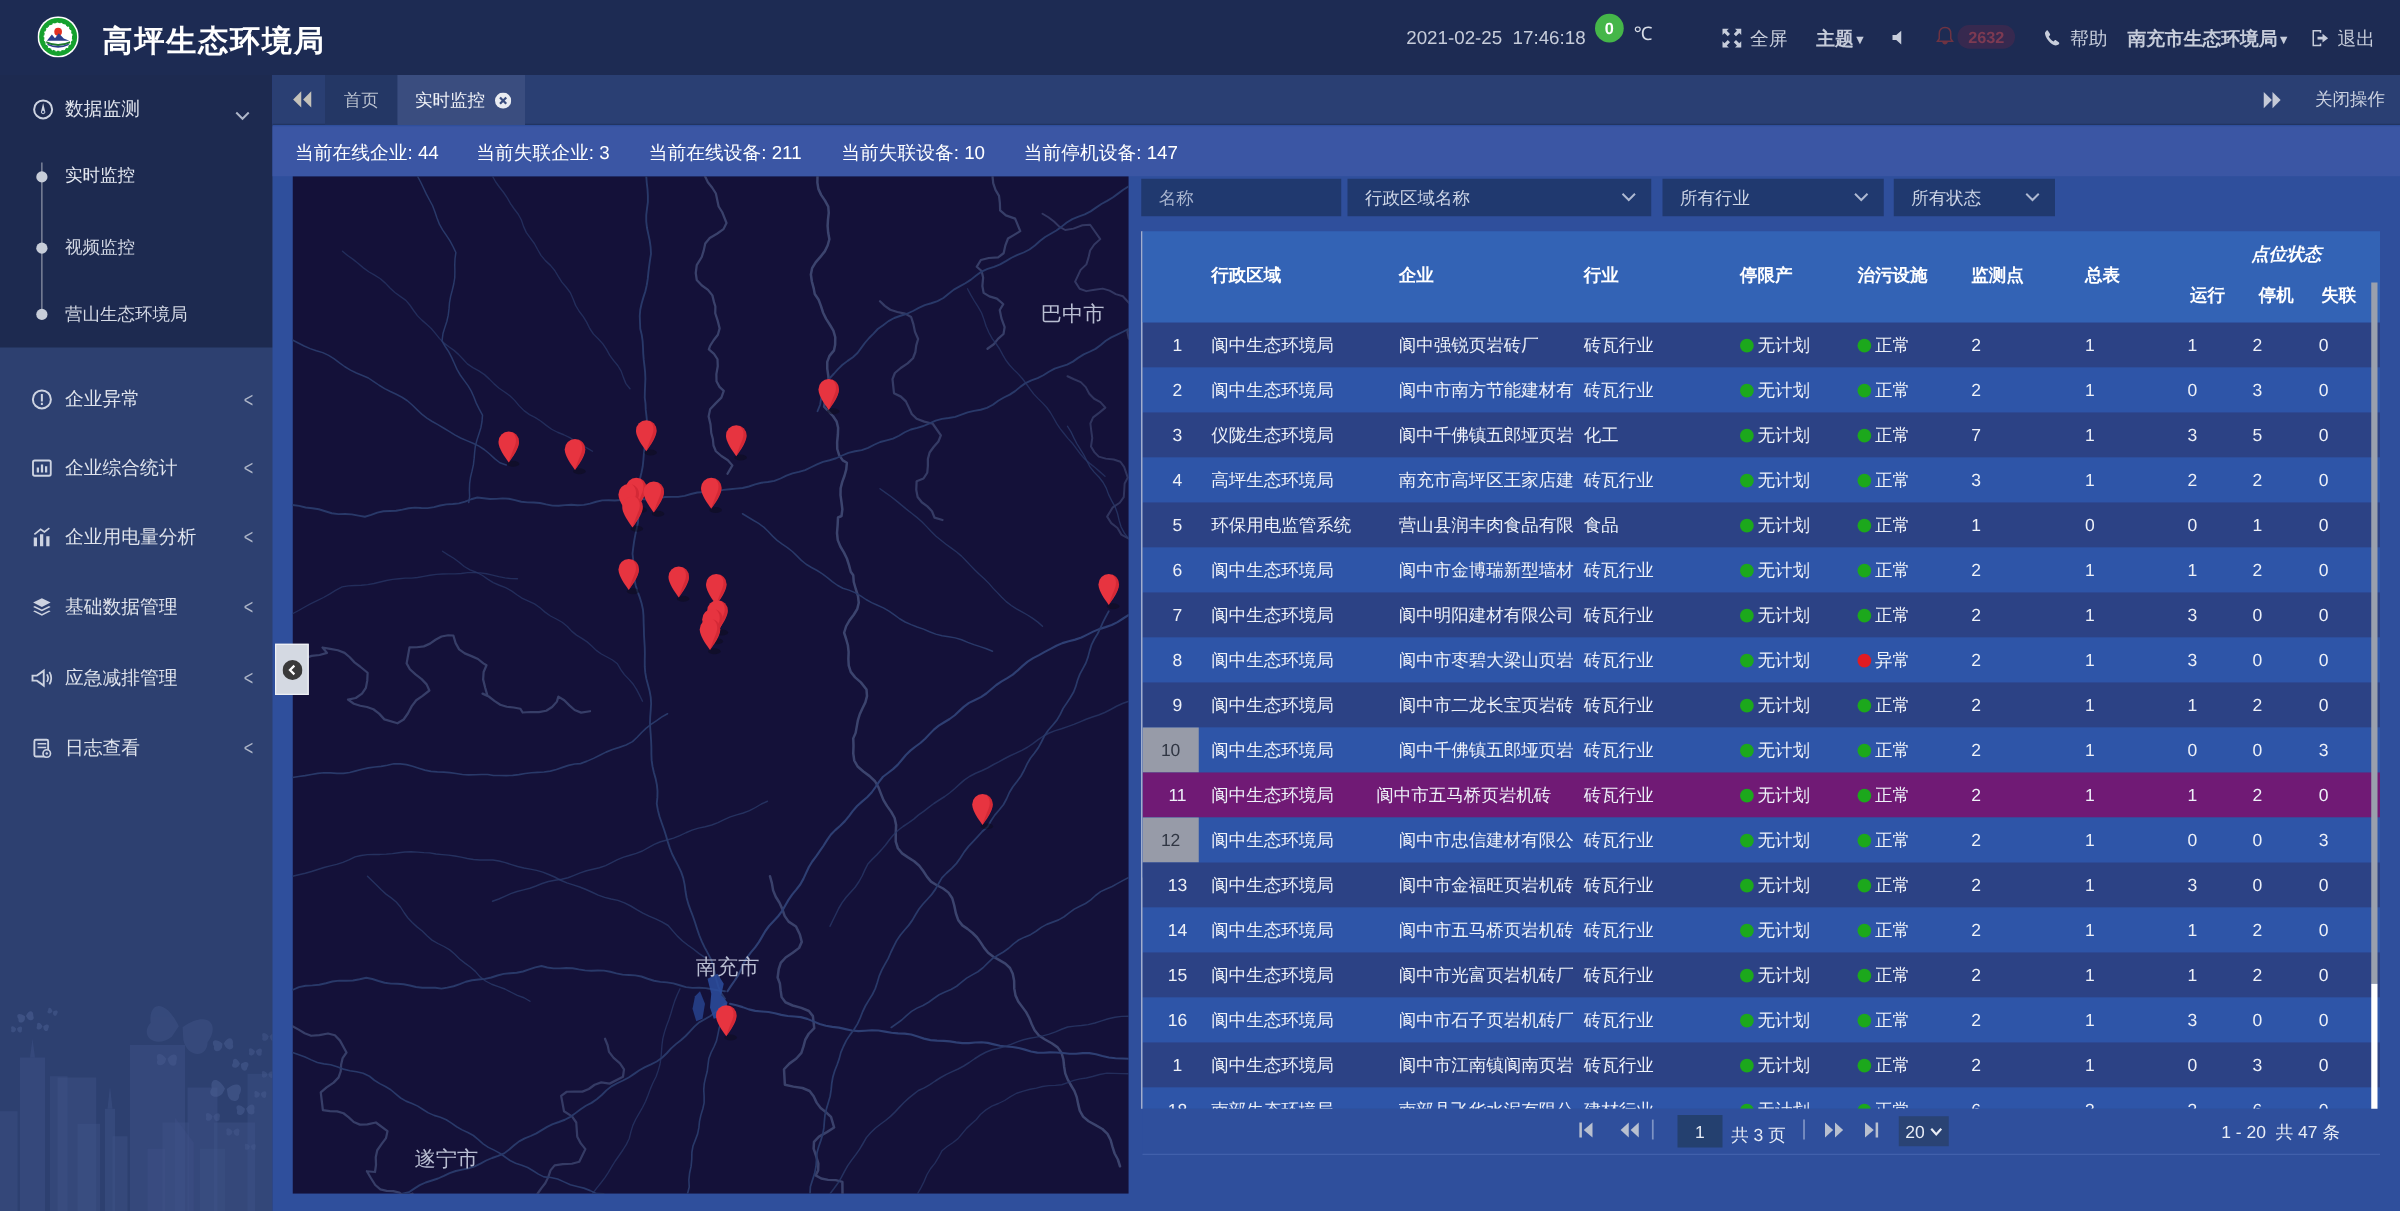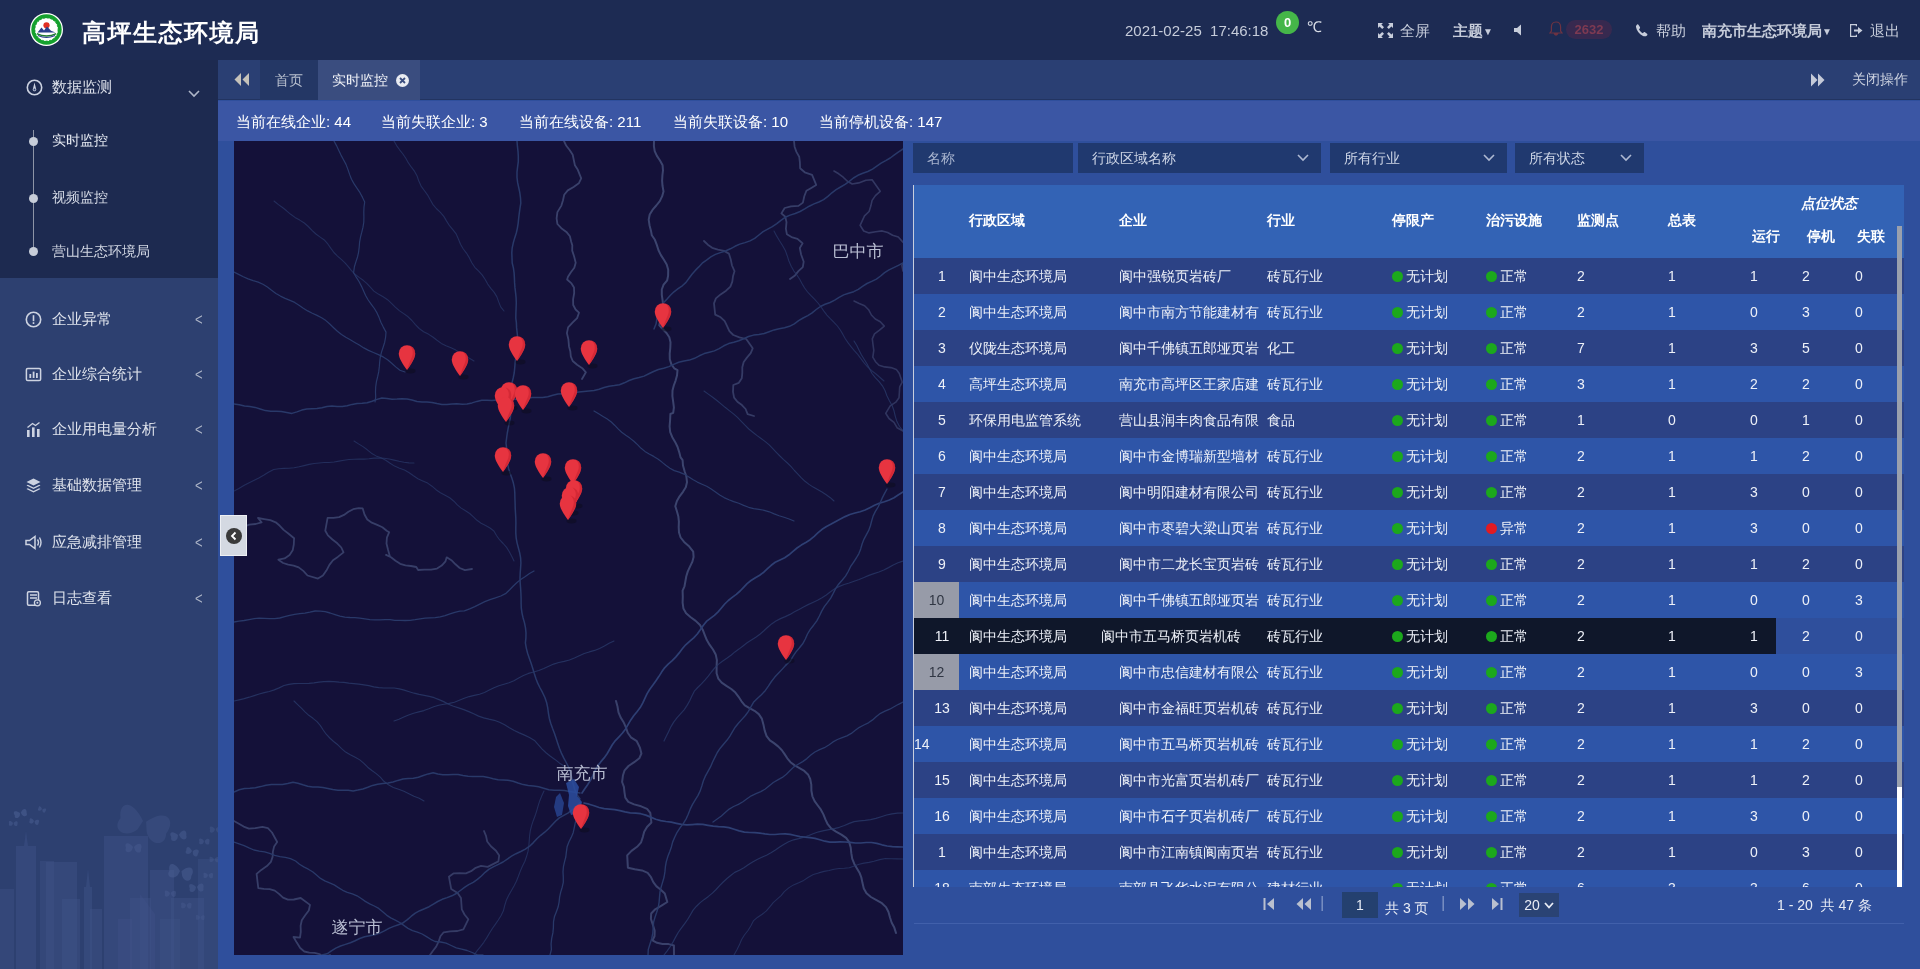--- a/index.html
+++ b/index.html
@@ -505,21 +505,21 @@
       <span style="position:absolute;left:205px;top:0;line-height:36px">阆中千佛镇五郎垭页岩</span>
       <span style="position:absolute;left:353px;top:0;line-height:36px">砖瓦行业</span>
       <span style="position:absolute;left:478px;top:0;line-height:36px"><i style="display:inline-block;width:11px;height:11px;border-radius:50%;background:#1ca81c;margin-right:3px;vertical-align:-1px"></i>无计划</span>
       <span style="position:absolute;left:572px;top:0;line-height:36px"><i style="display:inline-block;width:11px;height:11px;border-radius:50%;background:#1ca81c;margin-right:3px;vertical-align:-1px"></i>正常</span>
       <span style="position:absolute;left:663px;top:0;line-height:36px">2</span>
       <span style="position:absolute;left:754px;top:0;line-height:36px">1</span>
       <span style="position:absolute;left:820px;top:0;width:40px;text-align:center;line-height:36px">0</span>
       <span style="position:absolute;left:872px;top:0;width:40px;text-align:center;line-height:36px">0</span>
       <span style="position:absolute;left:925px;top:0;width:40px;text-align:center;line-height:36px">3</span>
     </div>
-    <div style="position:absolute;left:0;top:360px;width:862px;height:36px;background:#0f172a;color:#eef1f8">
+    <div style="position:absolute;left:0;top:360px;width:990px;height:36px;background:#701a75;color:#eef1f8">
       <span style="position:absolute;left:0;top:0;width:56px;height:36px;line-height:36px;text-align:center">11</span>
       <span style="position:absolute;left:55px;top:0;line-height:36px">阆中生态环境局</span>
       <span style="position:absolute;left:187px;top:0;line-height:36px">阆中市五马桥页岩机砖</span>
       <span style="position:absolute;left:353px;top:0;line-height:36px">砖瓦行业</span>
       <span style="position:absolute;left:478px;top:0;line-height:36px"><i style="display:inline-block;width:11px;height:11px;border-radius:50%;background:#1ca81c;margin-right:3px;vertical-align:-1px"></i>无计划</span>
       <span style="position:absolute;left:572px;top:0;line-height:36px"><i style="display:inline-block;width:11px;height:11px;border-radius:50%;background:#1ca81c;margin-right:3px;vertical-align:-1px"></i>正常</span>
       <span style="position:absolute;left:663px;top:0;line-height:36px">2</span>
       <span style="position:absolute;left:754px;top:0;line-height:36px">1</span>
       <span style="position:absolute;left:820px;top:0;width:40px;text-align:center;line-height:36px">1</span>
       <span style="position:absolute;left:872px;top:0;width:40px;text-align:center;line-height:36px">2</span>
@@ -545,21 +545,21 @@
       <span style="position:absolute;left:353px;top:0;line-height:36px">砖瓦行业</span>
       <span style="position:absolute;left:478px;top:0;line-height:36px"><i style="display:inline-block;width:11px;height:11px;border-radius:50%;background:#1ca81c;margin-right:3px;vertical-align:-1px"></i>无计划</span>
       <span style="position:absolute;left:572px;top:0;line-height:36px"><i style="display:inline-block;width:11px;height:11px;border-radius:50%;background:#1ca81c;margin-right:3px;vertical-align:-1px"></i>正常</span>
       <span style="position:absolute;left:663px;top:0;line-height:36px">2</span>
       <span style="position:absolute;left:754px;top:0;line-height:36px">1</span>
       <span style="position:absolute;left:820px;top:0;width:40px;text-align:center;line-height:36px">3</span>
       <span style="position:absolute;left:872px;top:0;width:40px;text-align:center;line-height:36px">0</span>
       <span style="position:absolute;left:925px;top:0;width:40px;text-align:center;line-height:36px">0</span>
     </div>
     <div style="position:absolute;left:0;top:468px;width:990px;height:36px;background:#2e55a8;color:#eef1f8">
-      <span style="position:absolute;left:0;top:0;width:56px;height:36px;line-height:36px;text-align:left">14</span>
+      <span style="position:absolute;left:0;top:0;width:56px;height:36px;line-height:36px;text-align:center">14</span>
       <span style="position:absolute;left:55px;top:0;line-height:36px">阆中生态环境局</span>
       <span style="position:absolute;left:205px;top:0;line-height:36px">阆中市五马桥页岩机砖</span>
       <span style="position:absolute;left:353px;top:0;line-height:36px">砖瓦行业</span>
       <span style="position:absolute;left:478px;top:0;line-height:36px"><i style="display:inline-block;width:11px;height:11px;border-radius:50%;background:#1ca81c;margin-right:3px;vertical-align:-1px"></i>无计划</span>
       <span style="position:absolute;left:572px;top:0;line-height:36px"><i style="display:inline-block;width:11px;height:11px;border-radius:50%;background:#1ca81c;margin-right:3px;vertical-align:-1px"></i>正常</span>
       <span style="position:absolute;left:663px;top:0;line-height:36px">2</span>
       <span style="position:absolute;left:754px;top:0;line-height:36px">1</span>
       <span style="position:absolute;left:820px;top:0;width:40px;text-align:center;line-height:36px">1</span>
       <span style="position:absolute;left:872px;top:0;width:40px;text-align:center;line-height:36px">2</span>
       <span style="position:absolute;left:925px;top:0;width:40px;text-align:center;line-height:36px">0</span>

